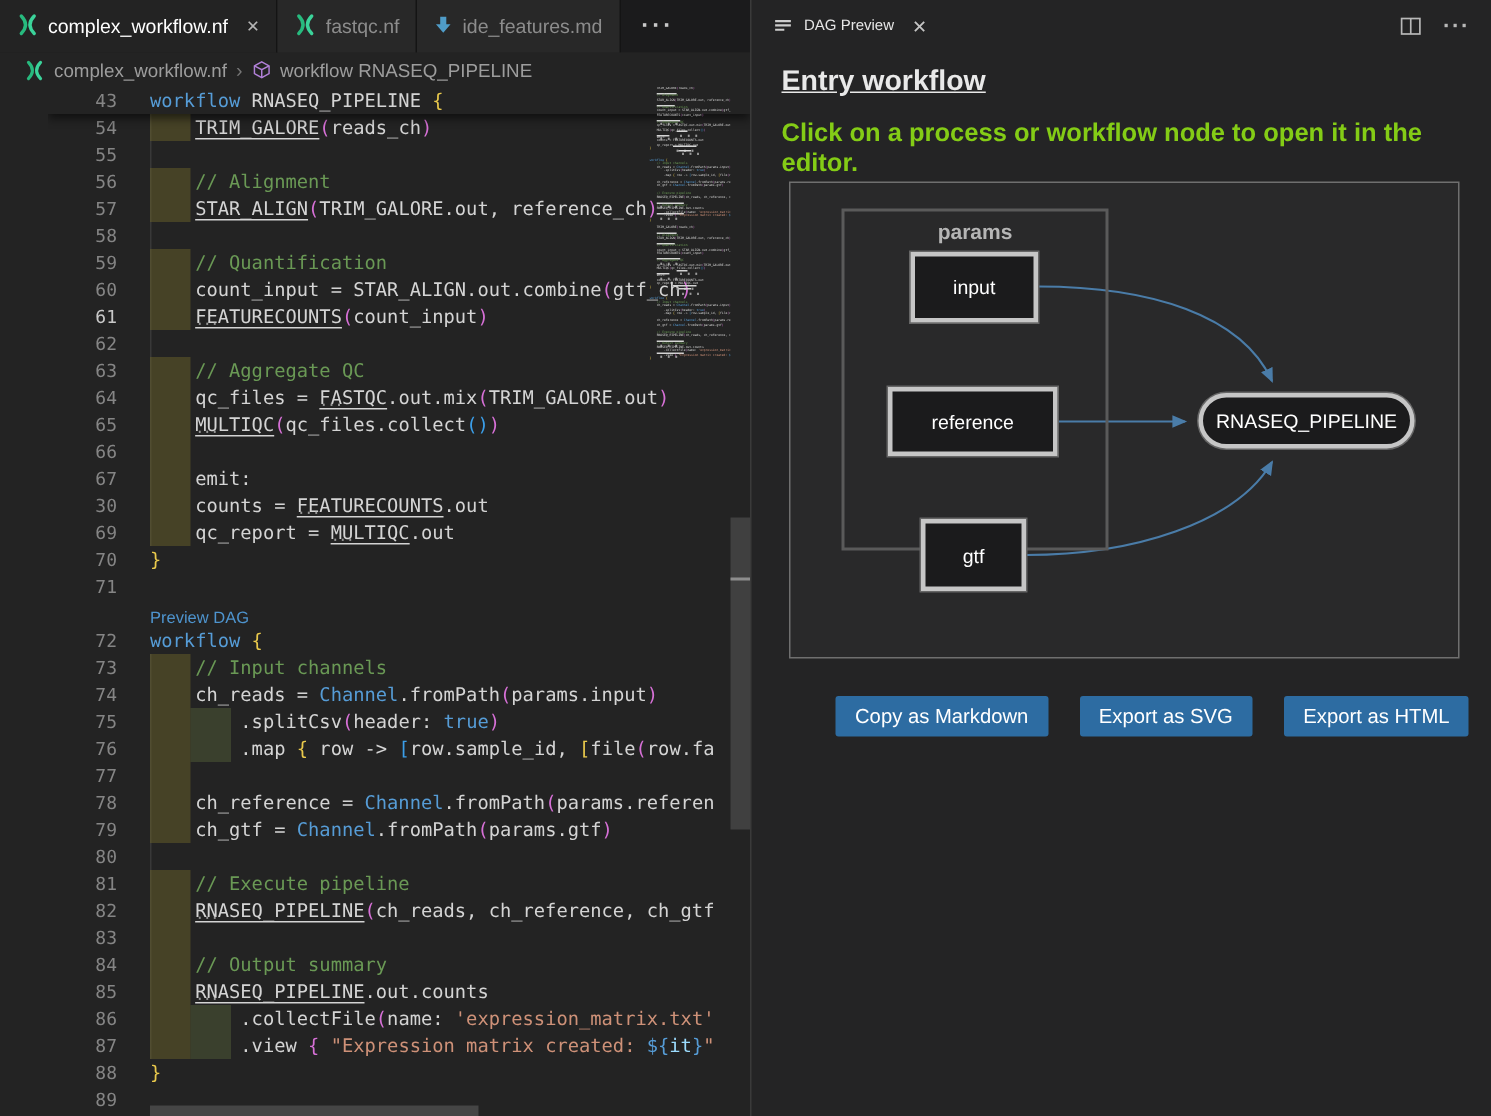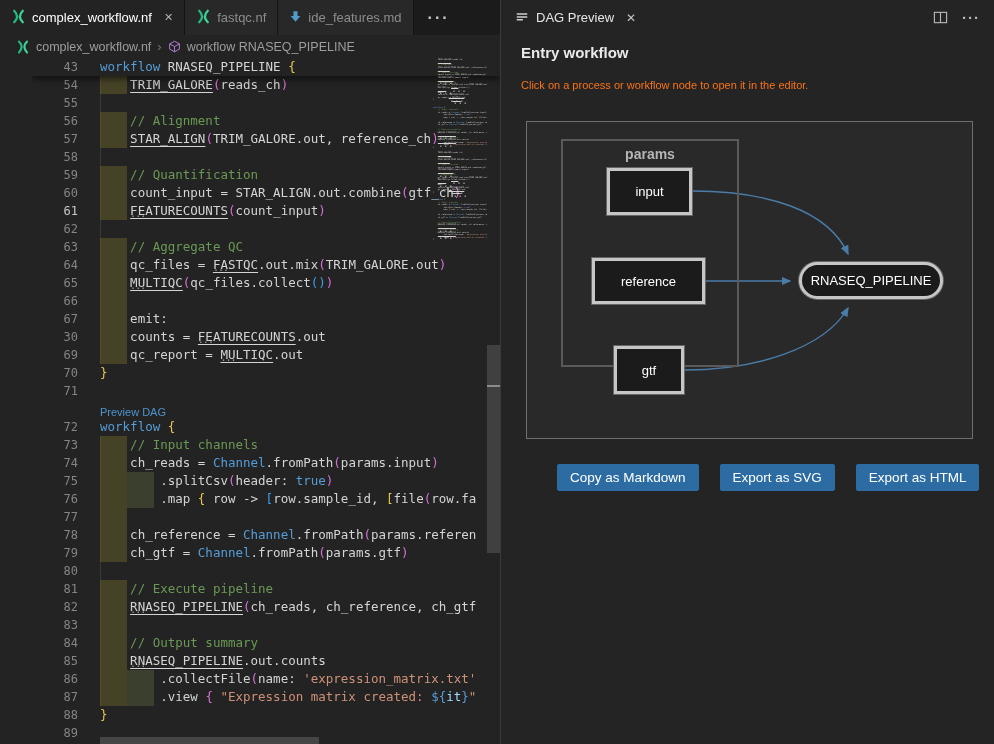--- a/index.html
+++ b/index.html
@@ -38,26 +38,26 @@
   .minimap .cline{height:2.5px;}
   .minimap .ltext{font-size:2px;line-height:2.5px;}
   .vscroll{position:absolute;right:0;top:0;width:13px;bottom:7px;z-index:6;}
   .vslider{position:absolute;left:0;right:0;top:287px;height:208px;background:rgba(121,121,121,.35);}
   .vdeco{position:absolute;left:0;right:0;top:327px;height:2px;background:#8d8d8d;}
   .hscroll{position:absolute;left:0;right:13px;bottom:0;height:7px;z-index:6;}
   .hslider{position:absolute;left:68px;width:219px;top:0;bottom:0;background:#454545;}
   
   .panel{position:absolute;left:500px;top:0;width:494px;height:744px;background:#242425;border-left:1px solid #3a3a3a;}
   .panel-header{height:35px;display:flex;align-items:center;padding:0 14px;gap:7px;}
-  .panel-title{font-size:13px;color:#e6e6e6;}
+  .panel-title{font-size:10px;color:#e6e6e6;}
   .panel-close{color:#c5c5c5;font-size:12px;margin-left:5px;}
   .panel-actions{margin-left:auto;display:flex;align-items:center;gap:14px;}
   .panel-dots{color:#b8b8b8;font-size:15px;font-weight:bold;letter-spacing:1px;}
-  .panel-heading{position:absolute;left:20px;top:44px;font-size:15px;font-weight:bold;color:#e9e9e9;}
-  .panel-desc{position:absolute;left:20px;top:79px;font-size:11px;color:#f97316;}
+  .panel-heading{position:absolute;left:20px;top:44px;font-size:19px;font-weight:bold;color:#e9e9e9;text-decoration:underline;}
+  .panel-desc{position:absolute;left:20px;top:79px;font-size:17px;color:#84cc16;font-weight:bold;}
   .dag{position:absolute;left:25px;top:121px;width:447px;height:318px;border:1px solid #6f6f6f;background:#29292a;}
   .params-box{position:absolute;left:34px;top:17px;width:178px;height:228px;border:2px solid #5a5a5a;}
   .params-label{position:absolute;top:5px;left:0;right:0;text-align:center;font-size:14px;font-weight:bold;color:#b5b5b5;}
   .dag-node{position:absolute;display:flex;align-items:center;justify-content:center;background:#1b1b1c;border:3px solid #c6c6c6;box-shadow:0 0 0 1px #666;color:#ffffff;font-size:13px;}
   .node-input{left:80px;top:46px;width:85px;height:47px;}
   .node-reference{left:65px;top:136px;width:113px;height:46px;}
   .node-gtf{left:87px;top:224px;width:70px;height:48px;}
   .node-pipeline{left:272px;top:140px;width:144px;height:37px;border-radius:19px;}
   .edges{position:absolute;left:0;top:0;}
   .btn-row{position:absolute;left:56px;top:464px;display:flex;gap:21px;}

